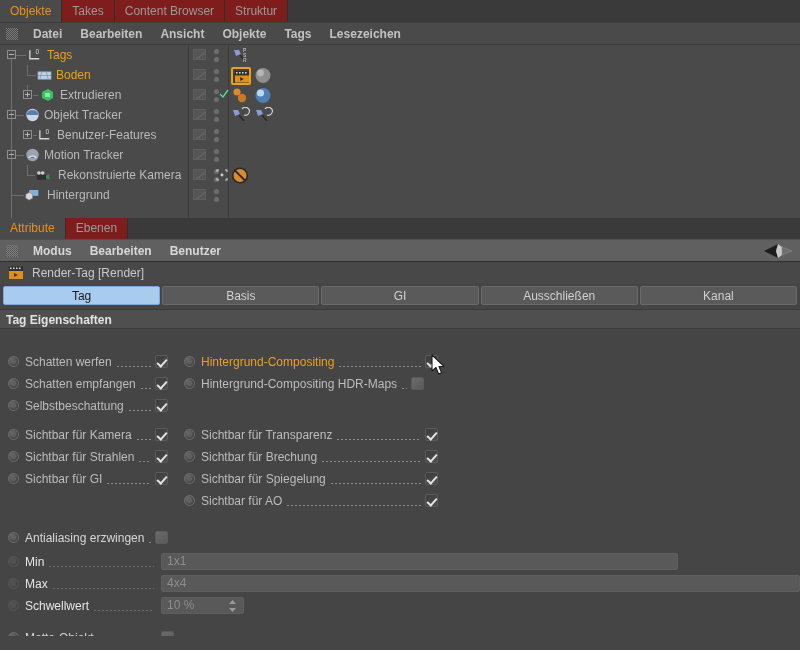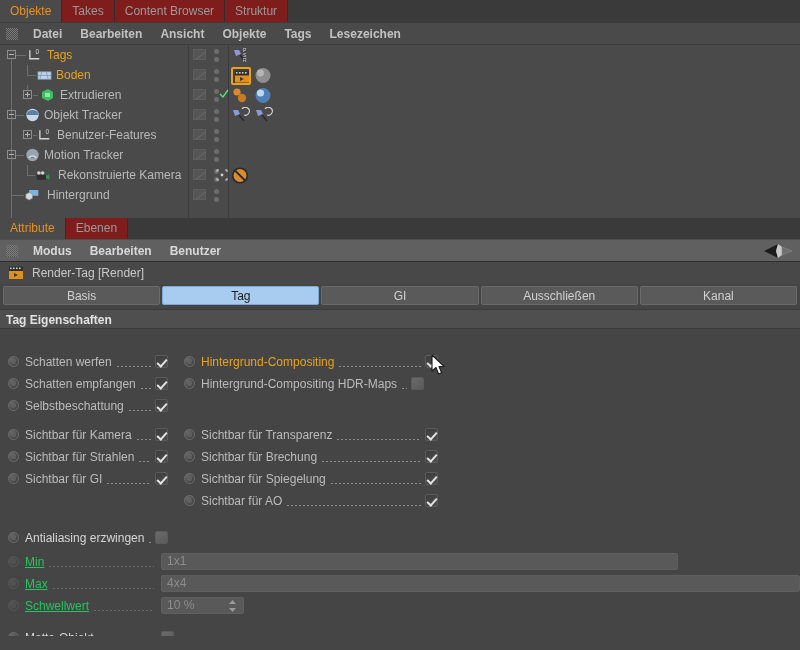--- a/index.html
+++ b/index.html
@@ -213,21 +213,21 @@
   .radio:after {
     content: ""; position: absolute; left: 2px; top: 2px;
     width: 5px; height: 5px; border-radius: 50%;
     background: #606060;
   }
   .radio.dim { opacity: .45; }
   .plabel {
     font-size: 12px; color: #bcbcbc; white-space: nowrap;
   }
   .plabel.hl { color: #e8a317; }
-  .plabel.dim { color: #22c55e; text-decoration: underline; }
+  .plabel.dim { color: #e5e5e5; }
   .leader {
     flex: 1 1 auto;
     height: 10px;
     margin: 0 4px;
     background-image: radial-gradient(circle, #8d8d8d 0.8px, transparent 1px);
     background-size: 4px 10px;
     background-position: 0 5px;
     background-repeat: repeat-x;
     min-width: 4px;
   }
@@ -492,22 +492,22 @@
             <rect x="8" y="1.5" width="1.6" height="1.6"></rect>
             <rect x="11" y="1.5" width="1.6" height="1.6"></rect>
           </g>
         <rect x="1" y="5" width="14" height="8" fill="#e0901a"></rect>
         <path d="M6 7 L10 9 L6 11 Z" fill="#3a3a3a"></path>
       </svg>
       <div class="tagheader-label">Render-Tag [Render]</div>
     </div>
 
     <div class="btnrow">
+      <div class="btn active">Tag</div>
       <div class="btn">Basis</div>
-      <div class="btn active">Tag</div>
       <div class="btn">GI</div>
       <div class="btn">Ausschließen</div>
       <div class="btn">Kanal</div>
     </div>
 
     <div class="section-title">Tag Eigenschaften</div>
 
     <div class="propgrid">
 
       <div class="prow" style="left:8px; top:22px; width:160px">

